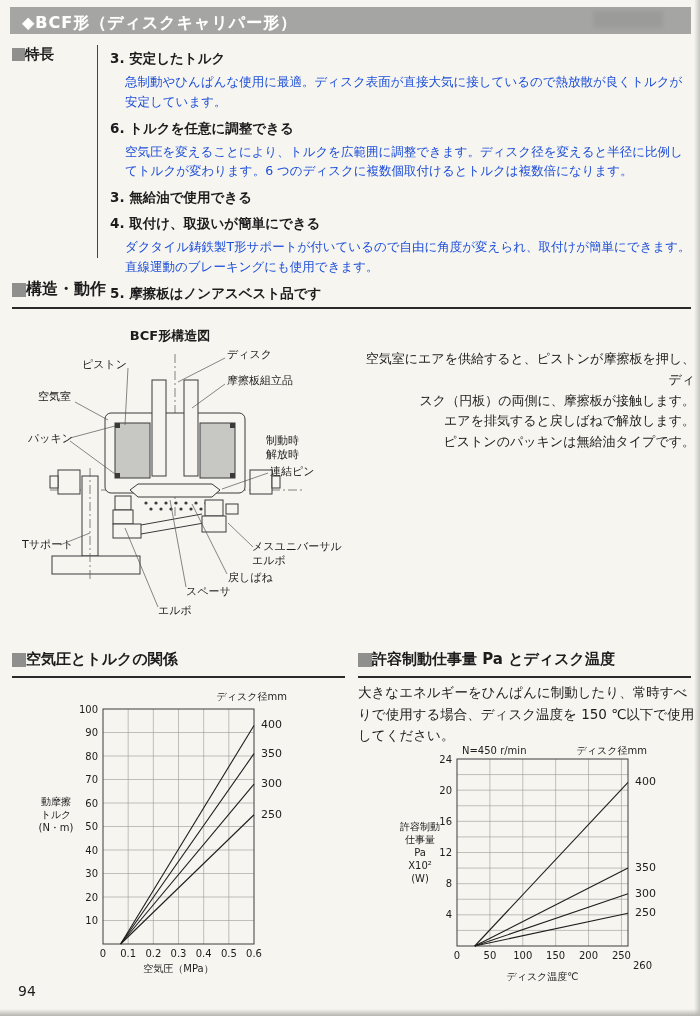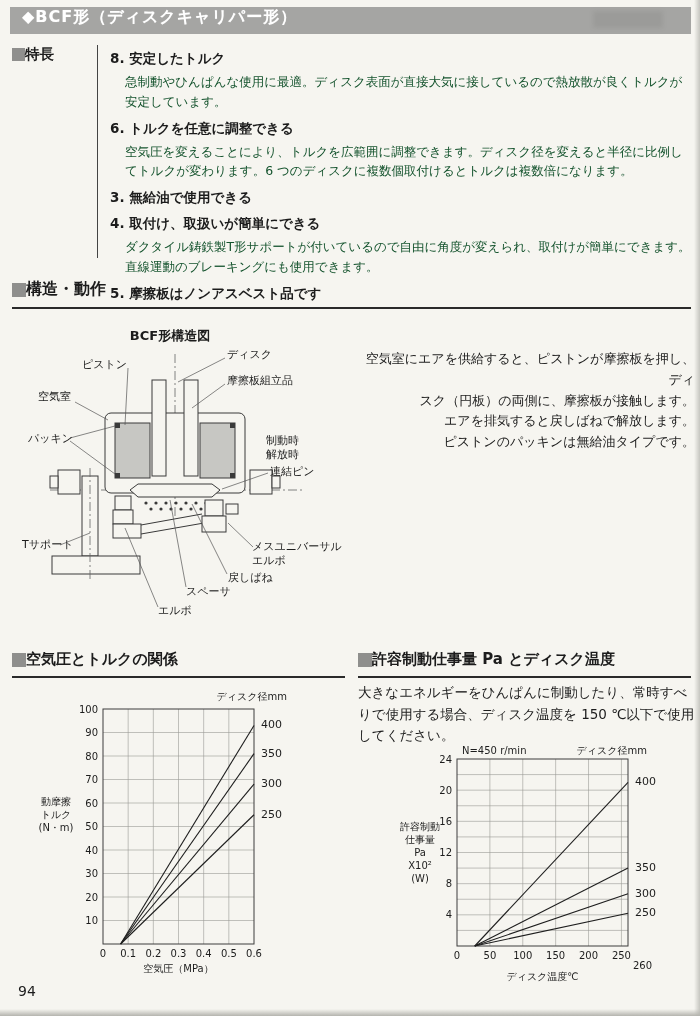--- a/index.html
+++ b/index.html
@@ -1,36 +1,36 @@
 <!DOCTYPE html>
 <html><head>
 <meta charset="utf-8">
 <style>
   html,body{margin:0;padding:0;}
   body{font-family:"DejaVu Sans","Liberation Sans",sans-serif;background:#e9e8e3;}
   #page{position:relative;width:700px;height:1016px;background:#f6f5f0;overflow:hidden;color:#1c1c1c;}
 
   
   .header-bar{position:absolute;left:10px;top:7px;width:681px;height:27px;background:#a5a5a3;
-    display:flex;align-items:flex-start;}
+    display:flex;align-items:flex-end;}
   .header-bar .title{color:#ffffff;font-weight:bold;font-size:16px;letter-spacing:1px;padding-left:12px;
     text-shadow:0 0 1px rgba(255,255,255,.4);}
   .header-smudge{position:absolute;right:28px;top:4px;width:70px;height:17px;background:#8f8f8d;opacity:.45;filter:blur(2px);}
 
   
   .sq{display:inline-block;background:#8f8f8d;}
   .sec-head{position:absolute;display:flex;align-items:center;font-weight:bold;}
   .rule{position:absolute;height:2px;background:#2a2a2a;}
 
   
   .feat-label{position:absolute;left:12px;top:45px;display:flex;align-items:center;font-weight:bold;font-size:14.5px;}
   .feat-divider{position:absolute;left:97px;top:45px;width:1px;height:213px;background:#444;}
   .features{position:absolute;left:110px;top:42px;width:582px;}
   .f-title{font-weight:bold;font-size:13.5px;margin:8px 0 4px 0;}
-  .f-body{font-size:12.5px;line-height:1.58;margin:0 0 0 15px;color:#14532d;}
+  .f-body{font-size:12.5px;line-height:1.58;margin:0 0 0 15px;color:#1d4ed8;}
   .f-body:empty{display:none;}
 
   
   .diagram-wrap{position:absolute;left:20px;top:318px;width:330px;height:315px;}
   .diagram-wrap svg{width:100%;height:100%;}
   .struct-desc{position:absolute;left:355px;top:349px;width:340px;font-size:13px;line-height:1.6;text-align:right;}
 
   
   .chart-wrap{position:absolute;}
   #chart-torque-wrap{left:35px;top:685px;width:300px;height:298px;}
@@ -69,21 +69,21 @@
     <span class="title">◆BCF形（ディスクキャリパー形）</span>
     <span class="header-smudge"></span>
   </div>
 
   <div class="feat-label">
     <span class="sq" style="width:13px;height:13px;"></span>
     <span>特長</span>
   </div>
   <div class="feat-divider"></div>
   <div class="features">
-    <div class="f-title">8. 安定したトルク</div>
+    <div class="f-title">3. 安定したトルク</div>
     <div class="f-body">急制動やひんぱんな使用に最適。ディスク表面が直接大気に接しているので熱放散が良くトルクが安定しています。</div>
     <div class="f-title">6. トルクを任意に調整できる</div>
     <div class="f-body">空気圧を変えることにより、トルクを広範囲に調整できます。ディスク径を変えると半径に比例してトルクが変わります。6 つのディスクに複数個取付けるとトルクは複数倍になります。</div>
     <div class="f-title">3. 無給油で使用できる</div>
 
     <div class="f-title">4. 取付け、取扱いが簡単にできる</div>
     <div class="f-body">ダクタイル鋳鉄製T形サポートが付いているので自由に角度が変えられ、取付けが簡単にできます。直線運動のブレーキングにも使用できます。</div>
     <div class="f-title">5. 摩擦板はノンアスベスト品です</div>
 
   </div>

